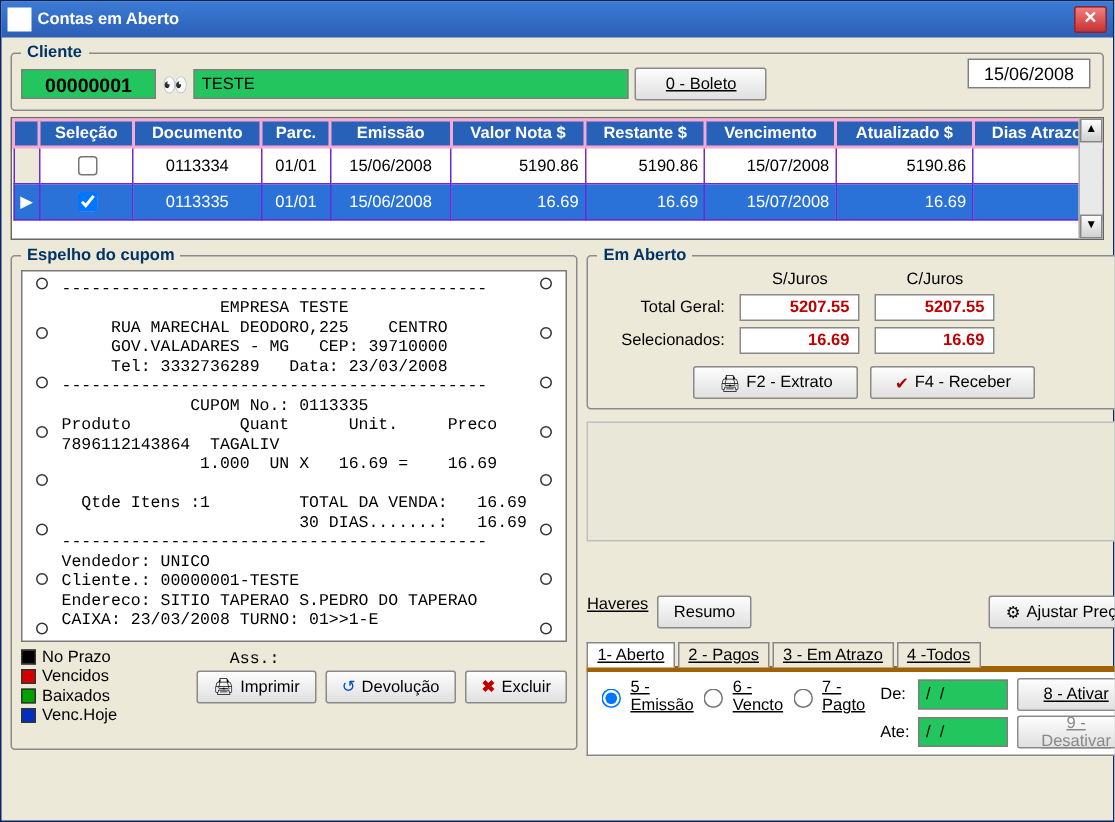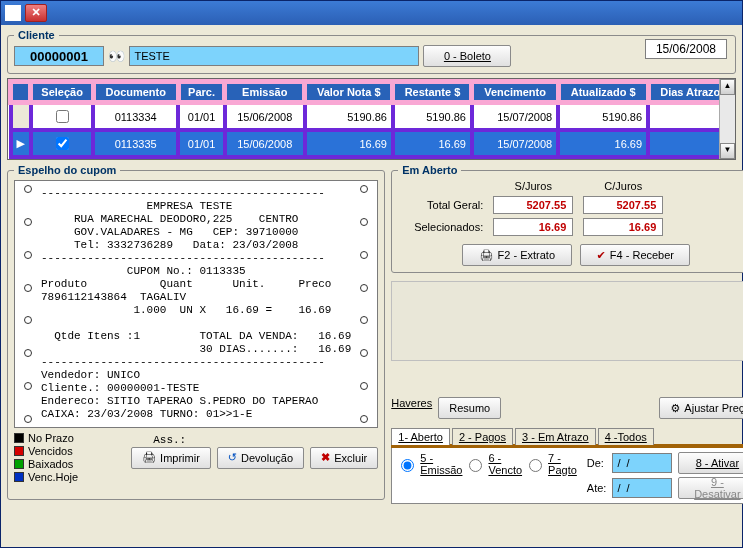--- a/index.html
+++ b/index.html
@@ -7,29 +7,29 @@
 .window { border: 1px solid #0a246a; background: #ece9d8; width: 743px; height: 548px; }
 .titlebar { background: linear-gradient(#3c7bd6, #2b5fb4); height: 24px; display: flex; align-items: center; padding: 0 4px; color: #fff; font-weight: bold; }
 .titlebar .title-icon { width: 16px; height: 16px; background: #fff; margin-right: 4px; display:inline-block; }
 .titlebar .title-text { flex: 1; }
 .titlebar .close-btn { width: 22px; height: 18px; background: linear-gradient(#f08080,#c83030); border: 1px solid #a02020; color:#fff; text-align:center; line-height:14px; font-weight:bold; border-radius:2px; cursor:pointer; }
 .content { padding: 4px 6px; }
 fieldset { border: 1px solid #8b8b8b; border-radius: 3px; margin: 0 0 4px 0; padding: 4px 6px 6px 6px; position: relative; background:#ece9d8; }
 legend { padding: 0 4px; font-weight: bold; color:#003366; }
 .date-top { position:absolute; right:8px; top:-2px; background:#fff; border:1px solid #7e7e7e; padding:2px 10px; font-size:12px; }
 .cli-row { display:flex; align-items:center; gap:4px; }
-.txt { background:#7dd3fc; border:1px solid #7e7e7e; padding:2px 4px; height:20px; }
+.txt { background:#22c55e; border:1px solid #7e7e7e; padding:2px 4px; height:20px; }
 .bold { font-weight:bold; }
 .btn { background:linear-gradient(#fdfdfd,#e0e0e0); border:1px solid #8a8a8a; border-radius:2px; padding:2px 10px; cursor:pointer; text-align:center; height:22px; display:inline-flex; align-items:center; justify-content:center; gap:4px; }
 .btn:disabled, .btn.disabled { color:#888; }
 .link-like { text-decoration: underline; }
 .grid { border:1px solid #666; background:#fff; position:relative; }
 .grid table { width:100%; border-collapse:collapse; }
-.grid th { background:#2862b8; color:#fff; border:5px solid #f9a8d4; padding:2px 3px; font-weight:bold; text-align:center; }
-.grid td { border:4px solid #6d28d9; padding:2px 4px; text-align:right; }
+.grid th { background:#2862b8; color:#fff; border:2px solid #f9a8d4; padding:2px 3px; font-weight:bold; text-align:center; }
+.grid td { border:1px solid #6d28d9; padding:2px 4px; text-align:right; }
 .grid td.center { text-align:center; }
 .grid tr.sel td { background:#2a72d8; color:#fff; }
 .row-handle { width:14px; background:#ece9d8; border:1px solid #9a9a9a; text-align:center; }
 .scroll-v { position:absolute; right:0; top:0; bottom:0; width:16px; background:#e9e9e9; border-left:1px solid #aaa; }
 .scroll-arrow { height:16px; background:linear-gradient(#fdfdfd,#d0d0d0); border:1px solid #888; text-align:center; font-size:8px; line-height:12px; }
 .lower { display:flex; gap:6px; }
 .cupom { width:354px; }
 .receipt { background:#fff; border:1px solid #7a7a7a; height:248px; position:relative; }
 .receipt pre { margin:0; padding:6px 26px; font-family: "Courier New", monospace; font-size: 11px; line-height:13px; white-space:pre; }
 .sprkt { position:absolute; top:4px; bottom:4px; width:18px; display:flex; flex-direction:column; justify-content:space-between; align-items:center; }
@@ -52,20 +52,21 @@
 .date-grid { display:grid; grid-template-columns: auto auto auto; gap:3px 6px; align-items:center; }
 .panel-blank { flex:1; border:1px solid #bfbfbf; background:#e9e7d8; min-height:80px; }
 .row-mid { display:flex; align-items:flex-start; gap:6px;margin-top:32px; }
 </style>
 </head>
 <body>
 
 <div class="window">
   <div class="titlebar">
     <span class="title-icon"></span>
+    <span class="title-text">Contas em Aberto</span>
     <span class="close-btn">✕</span>
   </div>
 
   <div class="content">
     <fieldset>
       <legend>Cliente</legend>
       <span class="date-top">15/06/2008</span>
       <div class="cli-row">
         <input class="txt bold" style="width: 90px; text-align: center; font-size: 13px;" value="00000001">
         <span style="cursor:pointer;font-size:14px;">👀</span>

